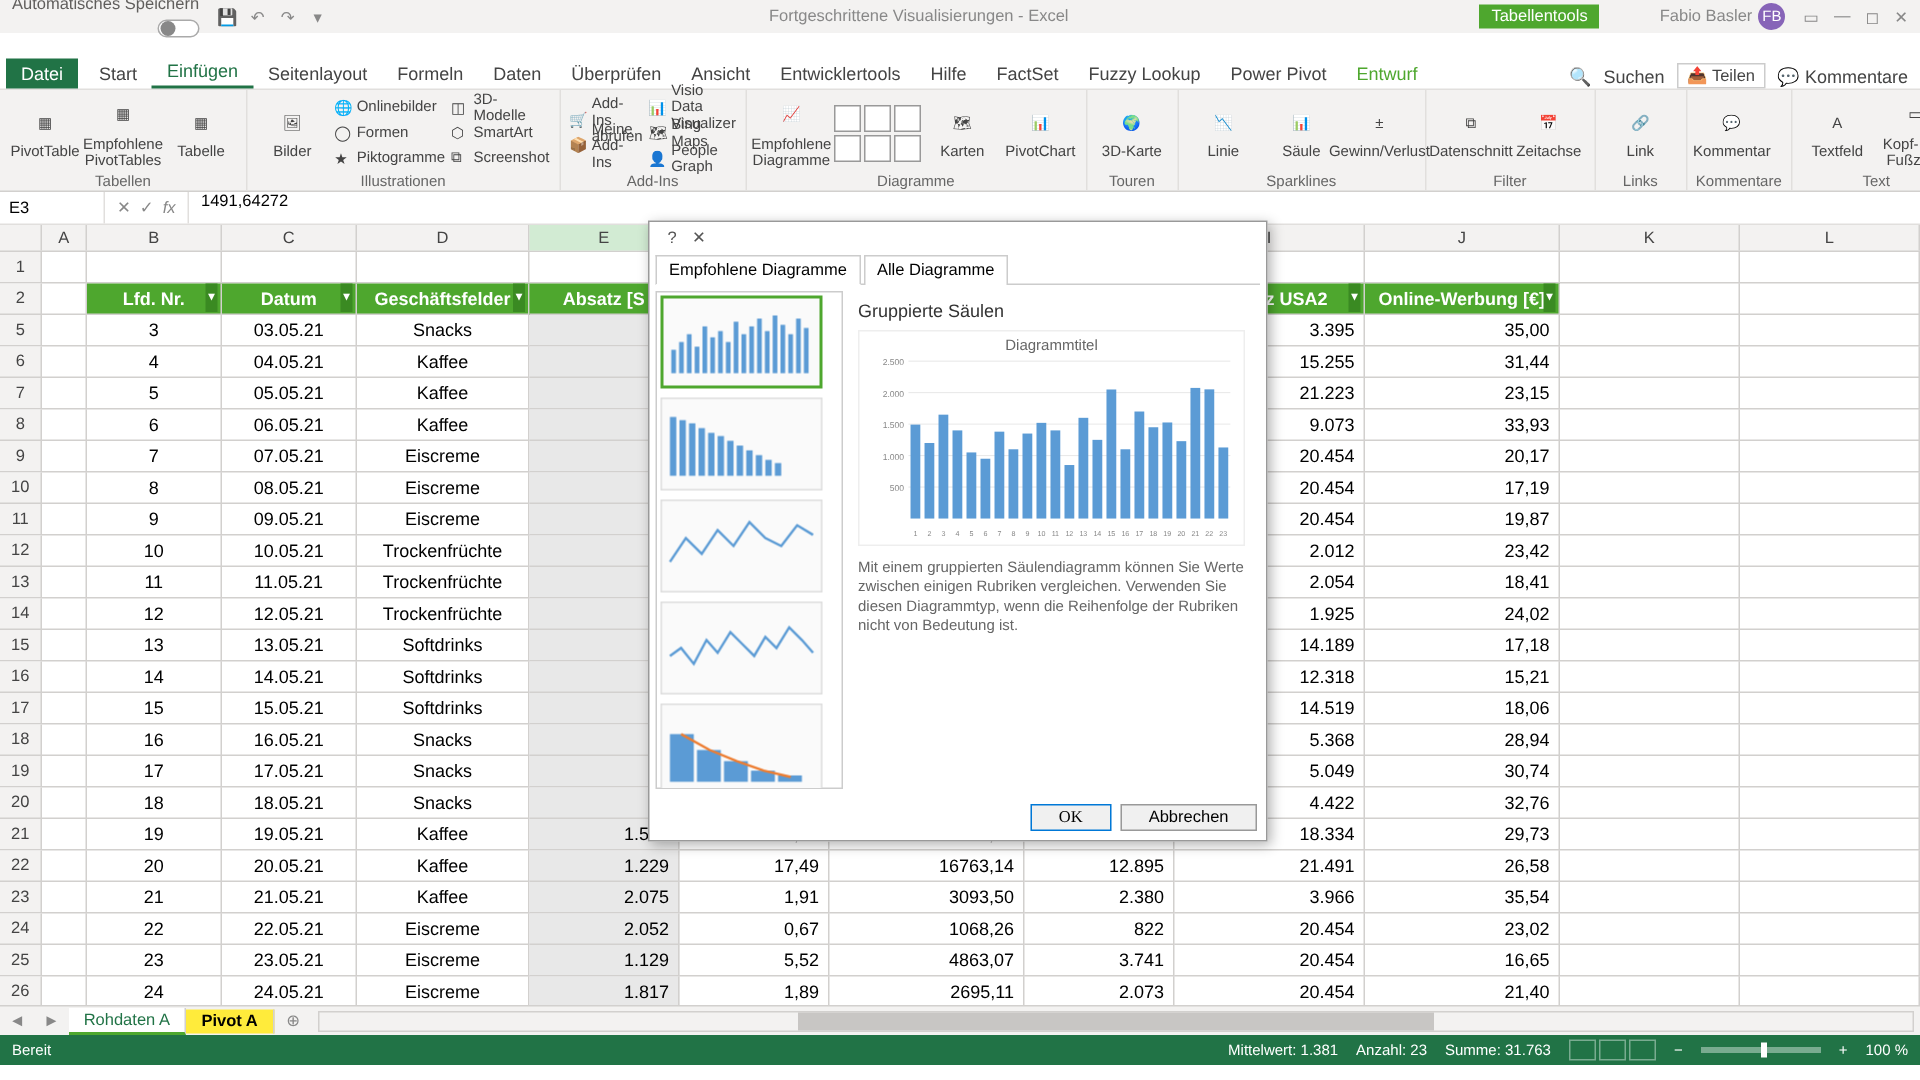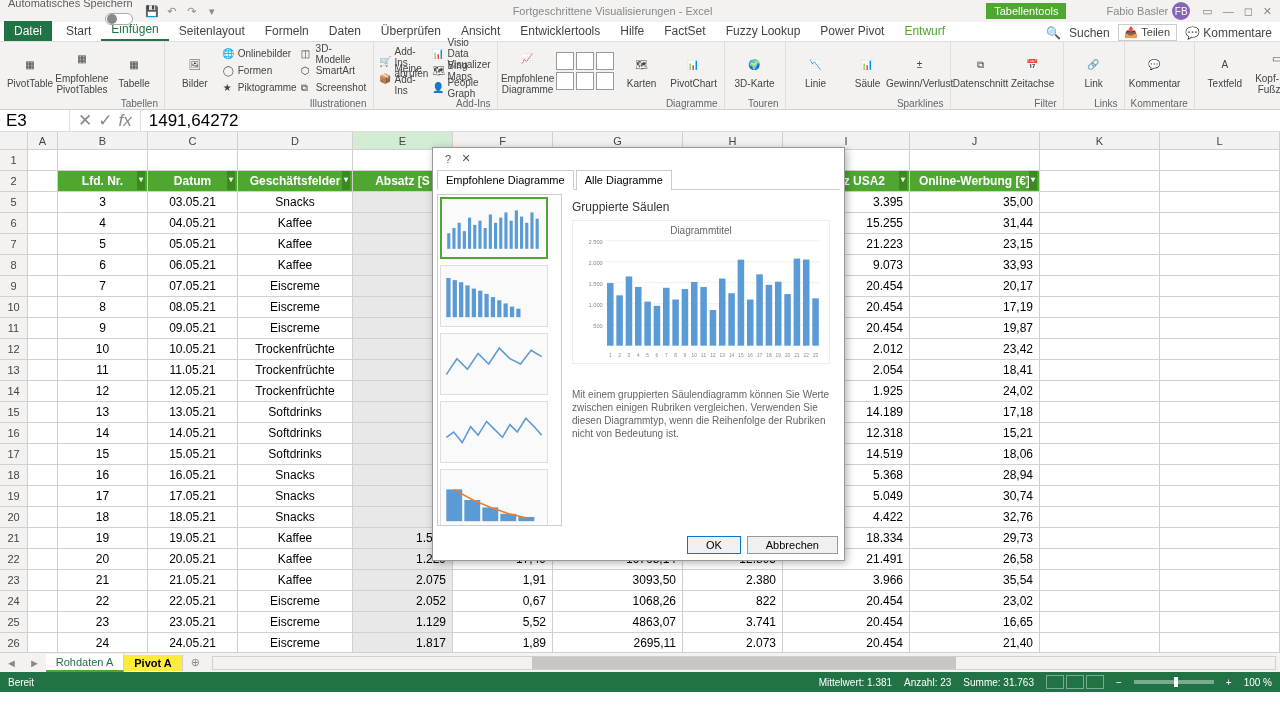--- a/index.html
+++ b/index.html
@@ -12,43 +12,43 @@
 .title-bar .toggle::after { content: ""; position: absolute; left: 1px; top: 0; width: 10px; height: 10px; background: #888; border-radius: 50%; }
 .title-bar .qat { display: flex; gap: 6px; margin-right: 20px; }
 .title-bar .qat span { width: 14px; height: 14px; display: inline-flex; align-items: center; justify-content: center; color: #888; }
 .title-bar .doc-title { flex: 1; text-align: center; color: #888; }
 .title-bar .context-tab { background: #4ea72e; color: #fff; padding: 2px 8px; margin: 0 40px 0 0; font-size: 11px; }
 .title-bar .user { display: flex; align-items: center; gap: 4px; color: #888; }
 .title-bar .user .avatar { width: 18px; height: 18px; background: #8764b8; color: #fff; border-radius: 50%; display: flex; align-items: center; justify-content: center; font-size: 10px; }
 .title-bar .win-controls { display: flex; gap: 10px; margin-left: 12px; color: #888; }
 
 
-.ribbon-tabs { height: 20px; background: #fff; display: flex; align-items: flex-end; font-size: 12px; border-bottom: 1px solid #e1dfdd; padding-left: 4px; }
+.ribbon-tabs { height: 38px; background: #fff; display: flex; align-items: flex-end; font-size: 12px; border-bottom: 1px solid #e1dfdd; padding-left: 4px; }
 .ribbon-tabs .file-tab { background: #217346; color: #fff; padding: 3px 10px; margin-right: 4px; }
 .ribbon-tabs .tab { padding: 3px 10px; color: #444; cursor: pointer; }
 .ribbon-tabs .tab.active { border-bottom: 2px solid #217346; color: #217346; }
 .ribbon-tabs .tab.design { color: #4ea72e; }
 .ribbon-tabs .right-area { margin-left: auto; display: flex; align-items: center; gap: 8px; padding-right: 8px; color: #444; }
 .ribbon-tabs .right-area .share { background: #fff; border: 1px solid #ccc; padding: 1px 6px; font-size: 11px; }
 
 
 .ribbon { height: 68px; background: #f3f2f1; display: flex; border-bottom: 1px solid #d2d0ce; font-size: 10px; color: #444; }
 .ribbon-group { border-right: 1px solid #e1dfdd; padding: 2px 6px 0 6px; display: flex; flex-direction: column; justify-content: space-between; }
-.ribbon-group .group-label { text-align: right; color: #666; font-size: 10px; margin-top: 1px; }
+.ribbon-group .group-label { text-align: center; color: #666; font-size: 10px; margin-top: 1px; }
 .ribbon-group .group-content { display: flex; gap: 4px; flex: 1; align-items: center; }
 .big-btn { display: flex; flex-direction: column; align-items: center; justify-content: center; width: 48px; text-align: center; line-height: 1.1; }
 .big-btn .ico { width: 24px; height: 24px; margin-bottom: 2px; display: flex; align-items: center; justify-content: center; }
 .small-btn { display: flex; align-items: center; gap: 3px; height: 16px; font-size: 10px; }
 .small-btn .ico { width: 12px; height: 12px; }
 .vstack { display: flex; flex-direction: column; gap: 1px; }
 .chart-grid { display: grid; grid-template-columns: repeat(3, 18px); gap: 2px; }
 .chart-grid .cg { width: 18px; height: 18px; border: 1px solid #999; background: #fff; }
 
 
-.formula-bar { height: 22px; background: #fff; border-bottom: 1px solid #e1dfdd; display: flex; align-items: center; font-size: 17px; }
+.formula-bar { height: 22px; background: #fff; border-bottom: 1px solid #e1dfdd; display: flex; align-items: flex-start; font-size: 11px; }
 .name-box { width: 70px; border-right: 1px solid #e1dfdd; padding: 0 6px; height: 100%; display: flex; align-items: center; }
 .fx-controls { display: flex; align-items: center; gap: 6px; padding: 0 8px; color: #888; border-right: 1px solid #e1dfdd; height: 100%; }
 .formula-input { flex: 1; padding: 0 8px; }
 
 
 .grid-area { position: relative; overflow: hidden; height: 520px; background: #fff; }
 .col-headers { display: flex; height: 18px; background: #f3f2f1; border-bottom: 1px solid #d2d0ce; font-size: 11px; }
 .corner { width: 28px; border-right: 1px solid #d2d0ce; }
 .col-h { border-right: 1px solid #d2d0ce; text-align: center; line-height: 18px; color: #444; }
 .col-h.sel { background: #d2ebd3; }
@@ -93,24 +93,24 @@
 .dialog-tabs .dt { padding: 3px 8px; border: 1px solid #ccc; border-bottom: none; margin-right: 2px; background: #fff; position: relative; top: 1px; }
 .dialog-tabs .dt.active { border-bottom: 1px solid #fff; }
 .dialog-body { display: flex; height: 340px; padding: 4px; }
 .chart-list { width: 125px; border: 1px solid #ccc; overflow-y: auto; padding: 2px; position: relative; }
 .thumb { width: 108px; height: 62px; border: 1px solid #ddd; margin-bottom: 6px; display: flex; align-items: center; justify-content: center; background: #fafafa; }
 .thumb.selected { border: 2px solid #4ea72e; }
 .thumb svg { width: 100%; height: 100%; }
 .chart-preview { flex: 1; padding: 6px 10px; }
 .chart-preview h4 { font-size: 12px; font-weight: normal; color: #333; margin-bottom: 6px; }
 .preview-chart { height: 144px; border: 1px solid #eee; padding: 4px; }
-.chart-desc { font-size: 10px; color: #666; margin-top: 24px; line-height: 1.3; }
+.chart-desc { font-size: 10px; color: #666; margin-top: 8px; line-height: 1.3; }
 .dialog-buttons { display: flex; justify-content: flex-end; gap: 6px; padding: 6px; }
 .dialog-buttons button { padding: 2px 18px; font-size: 11px; border: 1px solid #999; background: #f0f0f0; }
-.dialog-buttons button.ok { border: 1px solid #0078d7; }
+.dialog-buttons button.ok { border: 1px solid #0078d7; font-family: Liberation Serif, serif; }
 </style>
 </head>
 <body>
 
 <div class="title-bar">
   <div class="autosave">
     <span>Automatisches Speichern</span>
     <span class="toggle"></span>
   </div>
   <div class="qat">

